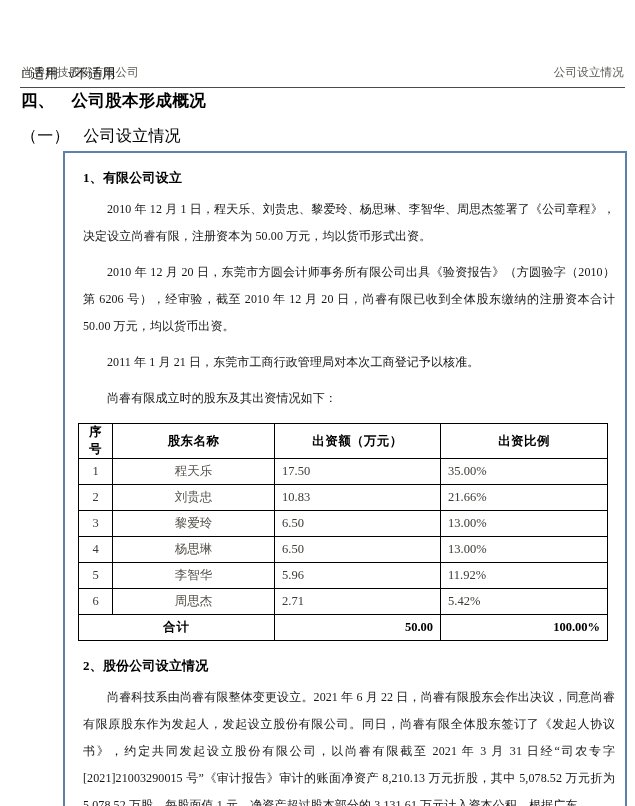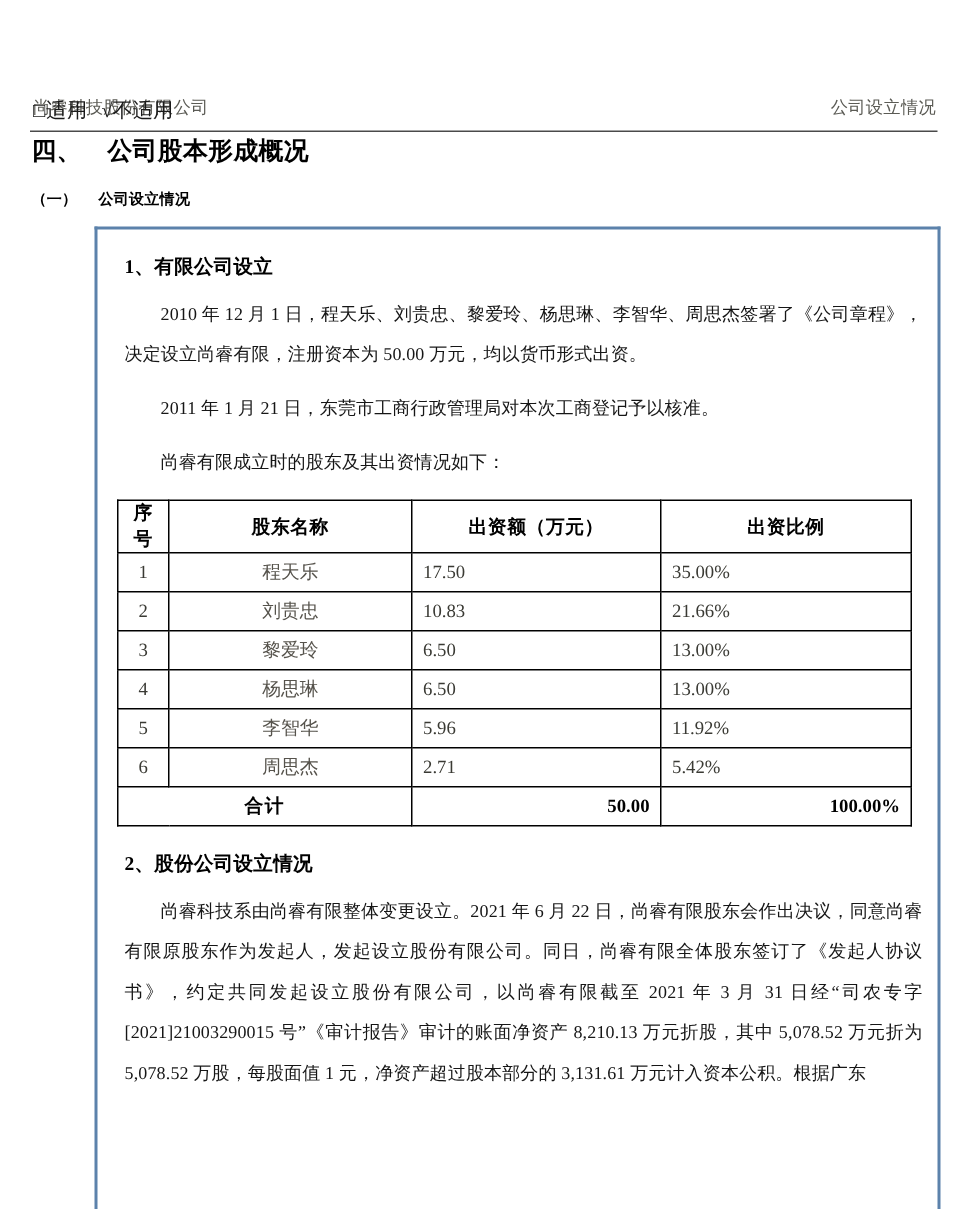--- a/index.html
+++ b/index.html
@@ -63,22 +63,22 @@
     letter-spacing: 0.3px;
     white-space: nowrap;
     color: #000;
   }
   .h-level1 .num { margin-right: 17px; }
 
   .h-level2 {
     position: absolute;
     left: 21px;
     top: 126px;
-    font-size: 10px;
-    font-weight: bold;
+    font-size: 16px;
+    font-weight: normal;
     letter-spacing: 0.2px;
     white-space: nowrap;
     color: #000;
   }
   .h-level2 .num { margin-right: 14px; }
 
   
   .content-box {
     position: absolute;
     left: 63px;
@@ -174,20 +174,21 @@
   <span class="num">（一）</span><span>公司设立情况</span>
 </div>
 
 <div class="content-box">
   <div class="box-inner">
 
     <div class="h-level3">1、有限公司设立</div>
 
     <p class="body-text">2010 年 12 月 1 日，程天乐、刘贵忠、黎爱玲、杨思琳、李智华、周思杰签署了《公司章程》，决定设立尚睿有限，注册资本为 50.00 万元，均以货币形式出资。</p>
 
+    <p class="body-text">2010 年 12 月 20 日，东莞市方圆会计师事务所有限公司出具《验资报告》（方圆验字（2010）第 6206 号），经审验，截至 2010 年 12 月 20 日，尚睿有限已收到全体股东缴纳的注册资本合计 50.00 万元，均以货币出资。</p>
 
     <p class="body-text">2011 年 1 月 21 日，东莞市工商行政管理局对本次工商登记予以核准。</p>
 
     <p class="body-text">尚睿有限成立时的股东及其出资情况如下：</p>
 
     <table class="sh-table">
       <colgroup>
         <col class="col-idx">
           <col class="col-name">
           <col class="col-amt">

